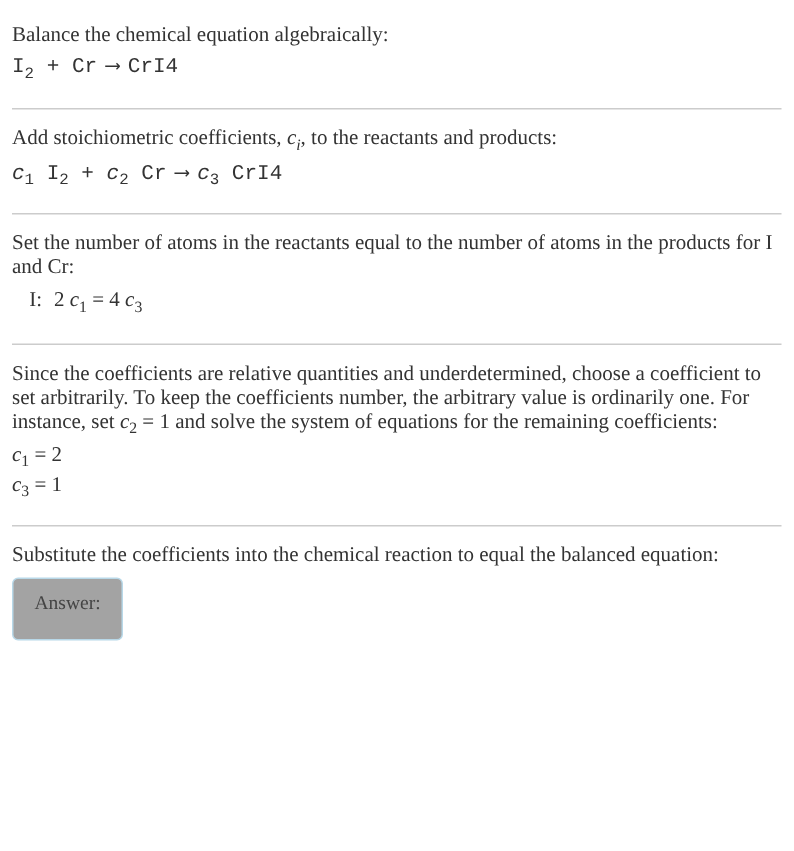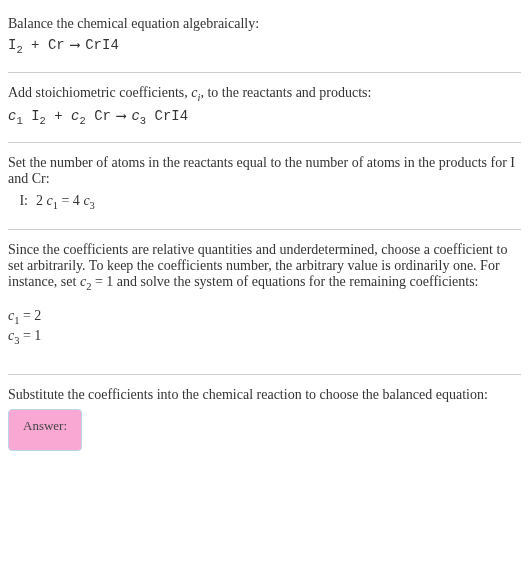--- a/index.html
+++ b/index.html
@@ -42,29 +42,29 @@
     .system-row {
       display: flex;
       align-items: baseline;
     }
     .system-label {
       width: 28px;
       text-align: right;
       padding-right: 8px;
     }
     .coeffs {
-      margin: 16px 0;
+      margin: 4px 0;
       font-family: Liberation Serif, serif;
     }
     .coeffs div {
       margin: 2px 0;
     }
     .answer-box {
       display: inline-block;
-      background: #f9a8d4;
+      background: #a3a3a3;
       border: 1px solid #b8d8e8;
       border-radius: 4px;
       padding: 8px 14px 10px 14px;
       margin-top: 6px;
     }
     .answer-label {
       font-size: 13px;
       color: #444;
       margin-bottom: 6px;
     }
@@ -115,17 +115,17 @@
   </div>
   <div class="coeffs">
     <div><span class="italic">c</span><span class="sub">1</span><span> = 2</span></div>
     <div><span class="italic">c</span><span class="sub">3</span><span> = 1</span></div>
   </div>
 </div>
 
 <div class="divider"></div>
 
 <div class="section">
-  <div>Substitute the coefficients into the chemical reaction to choose the balanced equation:</div>
+  <div>Substitute the coefficients into the chemical reaction to equal the balanced equation:</div>
   <div class="answer-box">
     <div class="answer-label">Answer:</div>
   </div>
 </div>
 
 </body></html>

